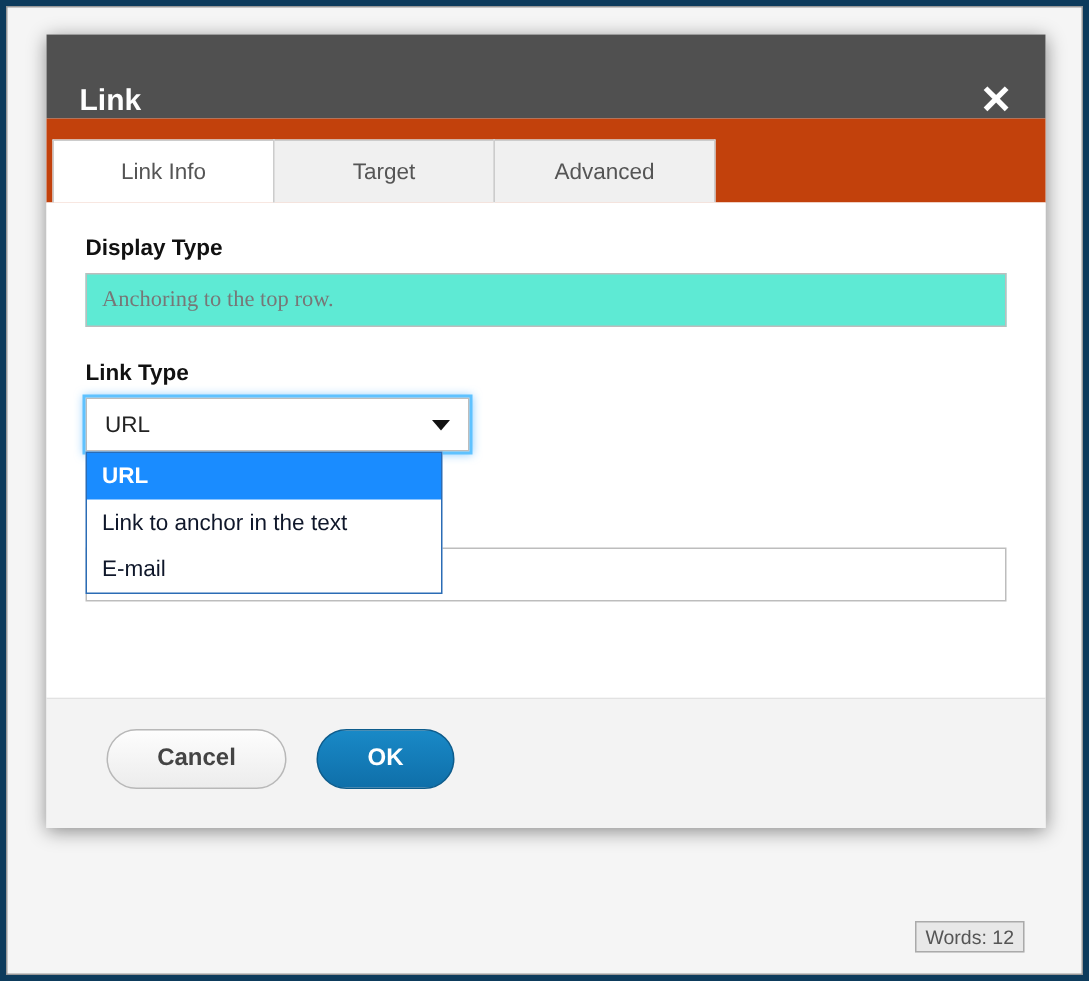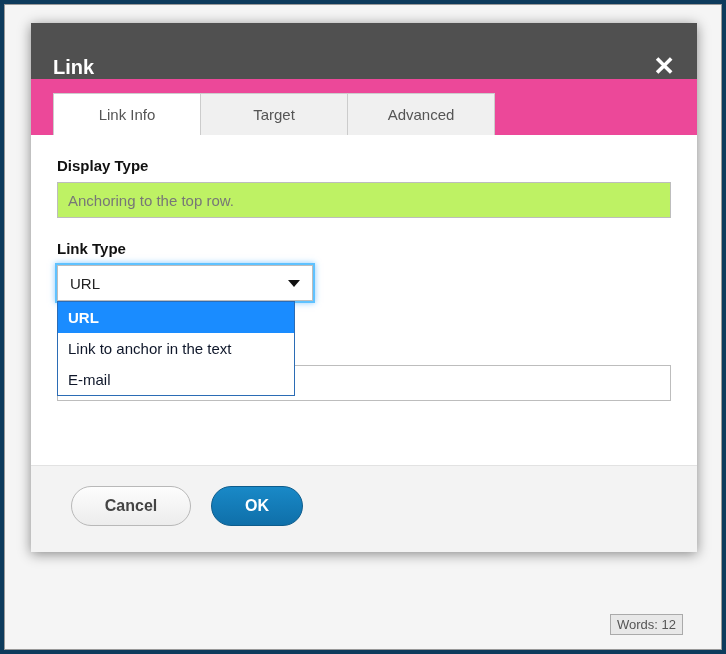--- a/index.html
+++ b/index.html
@@ -49,22 +49,22 @@
       font-size: 20px;
     }
     .close-btn {
       color: #fff;
       font-size: 26px;
       font-weight: bold;
       cursor: pointer;
       line-height: 1;
     }
     .tabs-wrap {
-      background: #ec4899;
-      padding: 14px 22px 0 22px;
+      background: #c2410c;
+      padding: 14px 22px 0 4px;
     }
     .tabs {
       display: flex;
     }
     .tab {
       background: #f0f0f0;
       border: 1px solid #ccc;
       border-bottom: none;
       padding: 12px 0;
       width: 148px;
@@ -94,21 +94,22 @@
       display: block;
     }
     .text-input {
       width: 100%;
       height: 36px;
       border: 1px solid #bdbdbd;
       padding: 0 10px;
       font-size: 15px;
       color: #777;
       font-style: normal;
-      background: #bef264;
+      background: #5eead4;
+      font-family: Liberation Serif, serif;
     }
     .field-block { margin-bottom: 22px; }
     .select-wrap {
       position: relative;
       width: 256px;
     }
     .select-box {
       width: 100%;
       height: 36px;
       border: 1px solid #bdbdbd;

